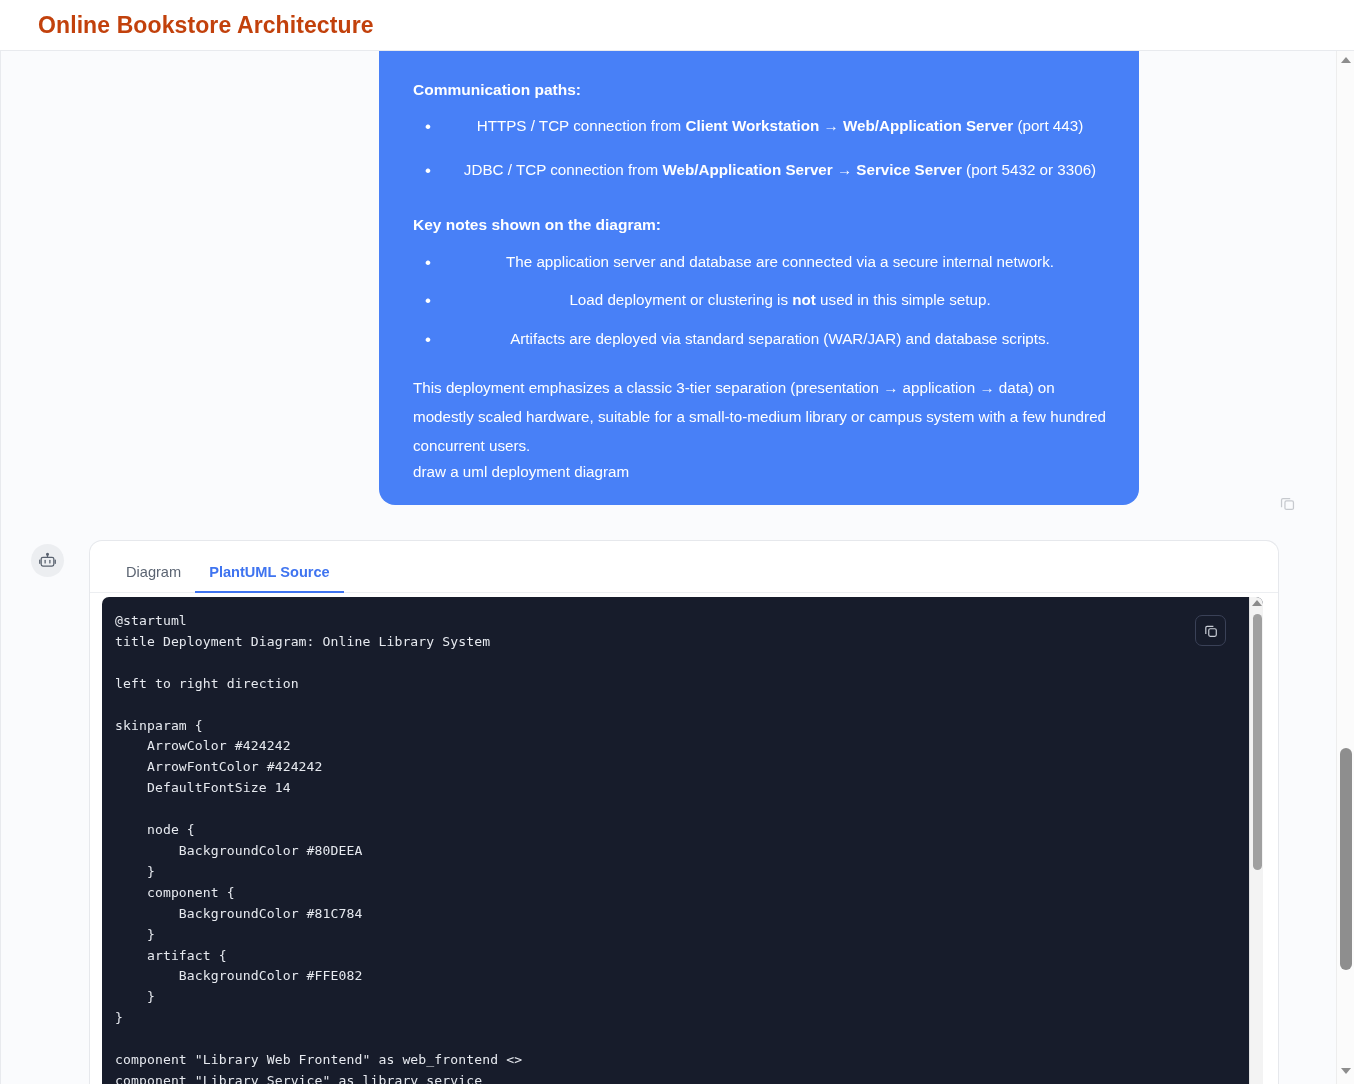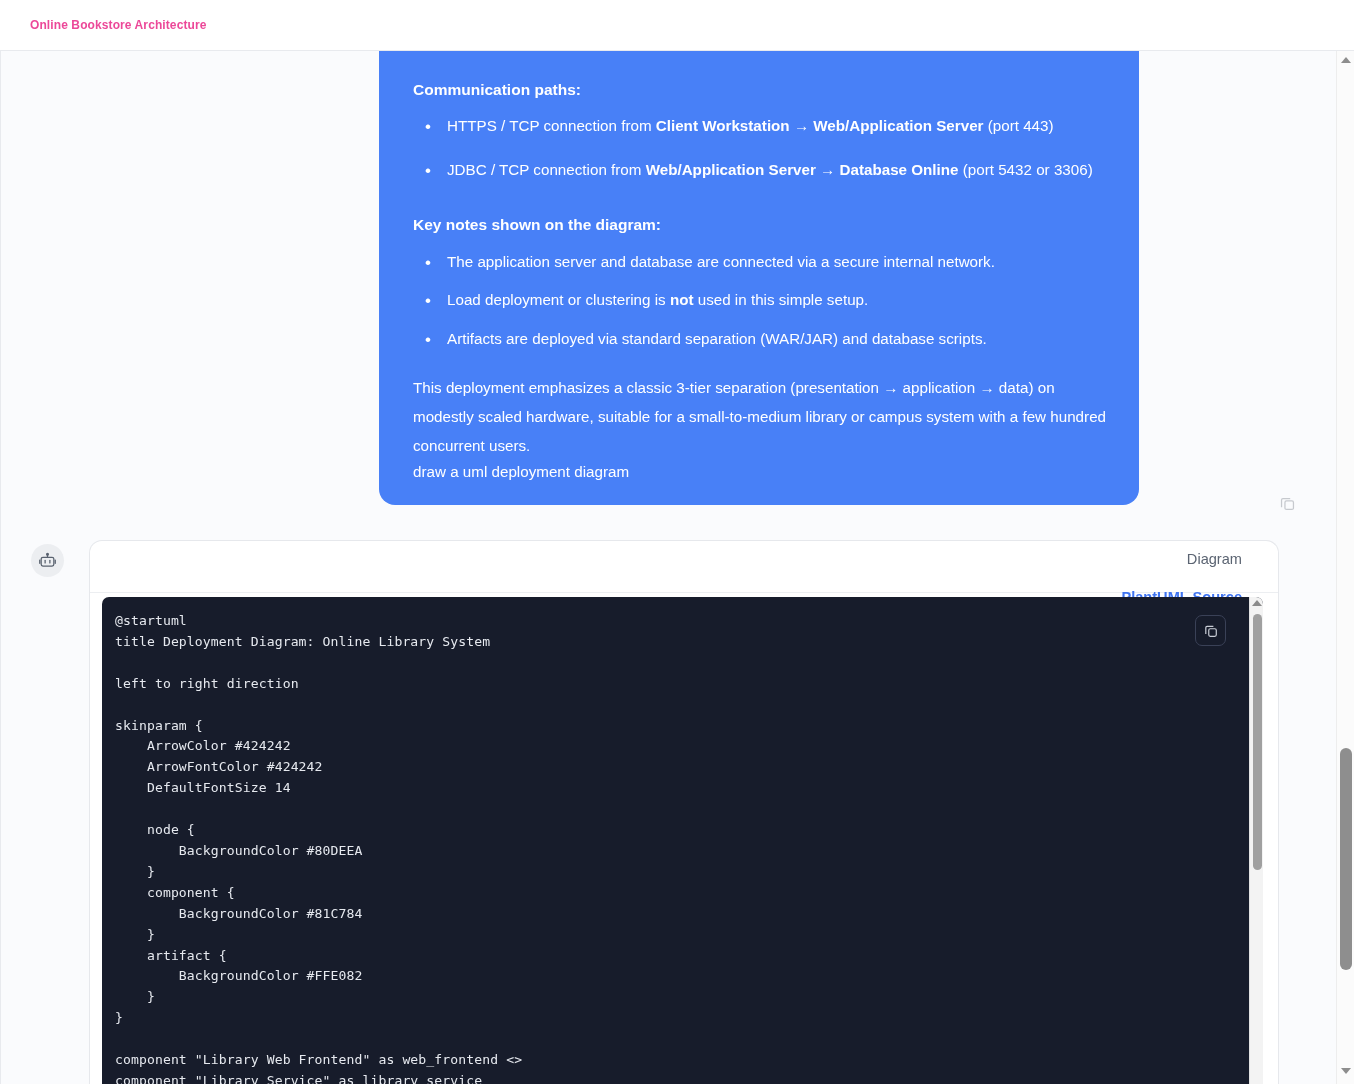--- a/index.html
+++ b/index.html
@@ -22,24 +22,24 @@
   .topbar {
     position: absolute;
     left: 0; top: 0;
     width: 1354px; height: 51px;
     background: #ffffff;
     border-bottom: 1px solid #e8eaee;
     display: flex;
     align-items: center;
   }
   .topbar-title {
-    margin-left: 30px;
-    font-size: 12px;
+    margin-left: 38px;
+    font-size: 23px;
     font-weight: 600;
-    color: #ec4899;
+    color: #c2410c;
     letter-spacing: 0.1px;
   }
 
   
   .viewport {
     position: absolute;
     left: 0; top: 51px;
     width: 1336px; height: 1033px;
     background: #fafbfd;
     overflow: hidden;
@@ -75,20 +75,21 @@
     margin: 0 0 4px 0;
     padding: 0;
     list-style: none;
   }
   .bub-list li {
     position: relative;
     font-size: 15.2px;
     line-height: 1.5;
     padding-left: 50px;
     margin-bottom: 21px;
+    text-align: center;
   }
   .bub-list li::before {
     content: "\2022";
     position: absolute;
     left: 28px;
     top: -1px;
     font-size: 17px;
     line-height: 1.5;
   }
   .bub-list.tight li { margin-bottom: 16px; }
@@ -136,21 +137,20 @@
     border-bottom: none;
     overflow: hidden;
   }
   .tabbar {
     display: flex;
     align-items: flex-end;
     height: 52px;
     padding: 0 22px;
     gap: 0;
     border-bottom: 1px solid #eceef1;
-    flex-direction: column;
   }
   .tab {
     font-size: 14.6px;
     color: #5b6472;
     padding: 10px 14px 11px 14px;
     cursor: pointer;
     border-bottom: 2.5px solid transparent;
     margin-bottom: -1px;
     white-space: nowrap;
   }
@@ -261,21 +261,21 @@
   <div class="left-divider"></div>
 
   <div class="viewport">
 
     <div class="user-bubble" style="top:0;">
 
       <div class="bub-head">Communication paths:</div>
 
       <ul class="bub-list">
         <li><span>HTTPS / TCP connection from </span><b class="bold">Client Workstation</b><span> → </span><b class="bold">Web/Application Server</b><span> (port 443)</span></li>
-        <li><span>JDBC / TCP connection from </span><b class="bold">Web/Application Server</b><span> → </span><b class="bold">Database Online</b><span> (port 5432 or 3306)</span></li>
+        <li><span>JDBC / TCP connection from </span><b class="bold">Web/Application Server</b><span> → </span><b class="bold">Service Server</b><span> (port 5432 or 3306)</span></li>
       </ul>
 
       <div class="bub-head bub-head-2">Key notes shown on the diagram:</div>
 
       <ul class="bub-list tight">
         <li><span>The application server and database are connected via a secure internal network.</span><b class="bold"></b><span></span></li>
         <li><span>Load deployment or clustering is </span><b class="bold">not</b><span> used in this simple setup.</span></li>
         <li><span>Artifacts are deployed via standard separation (WAR/JAR) and database scripts.</span><b class="bold"></b><span></span></li>
       </ul>
 

